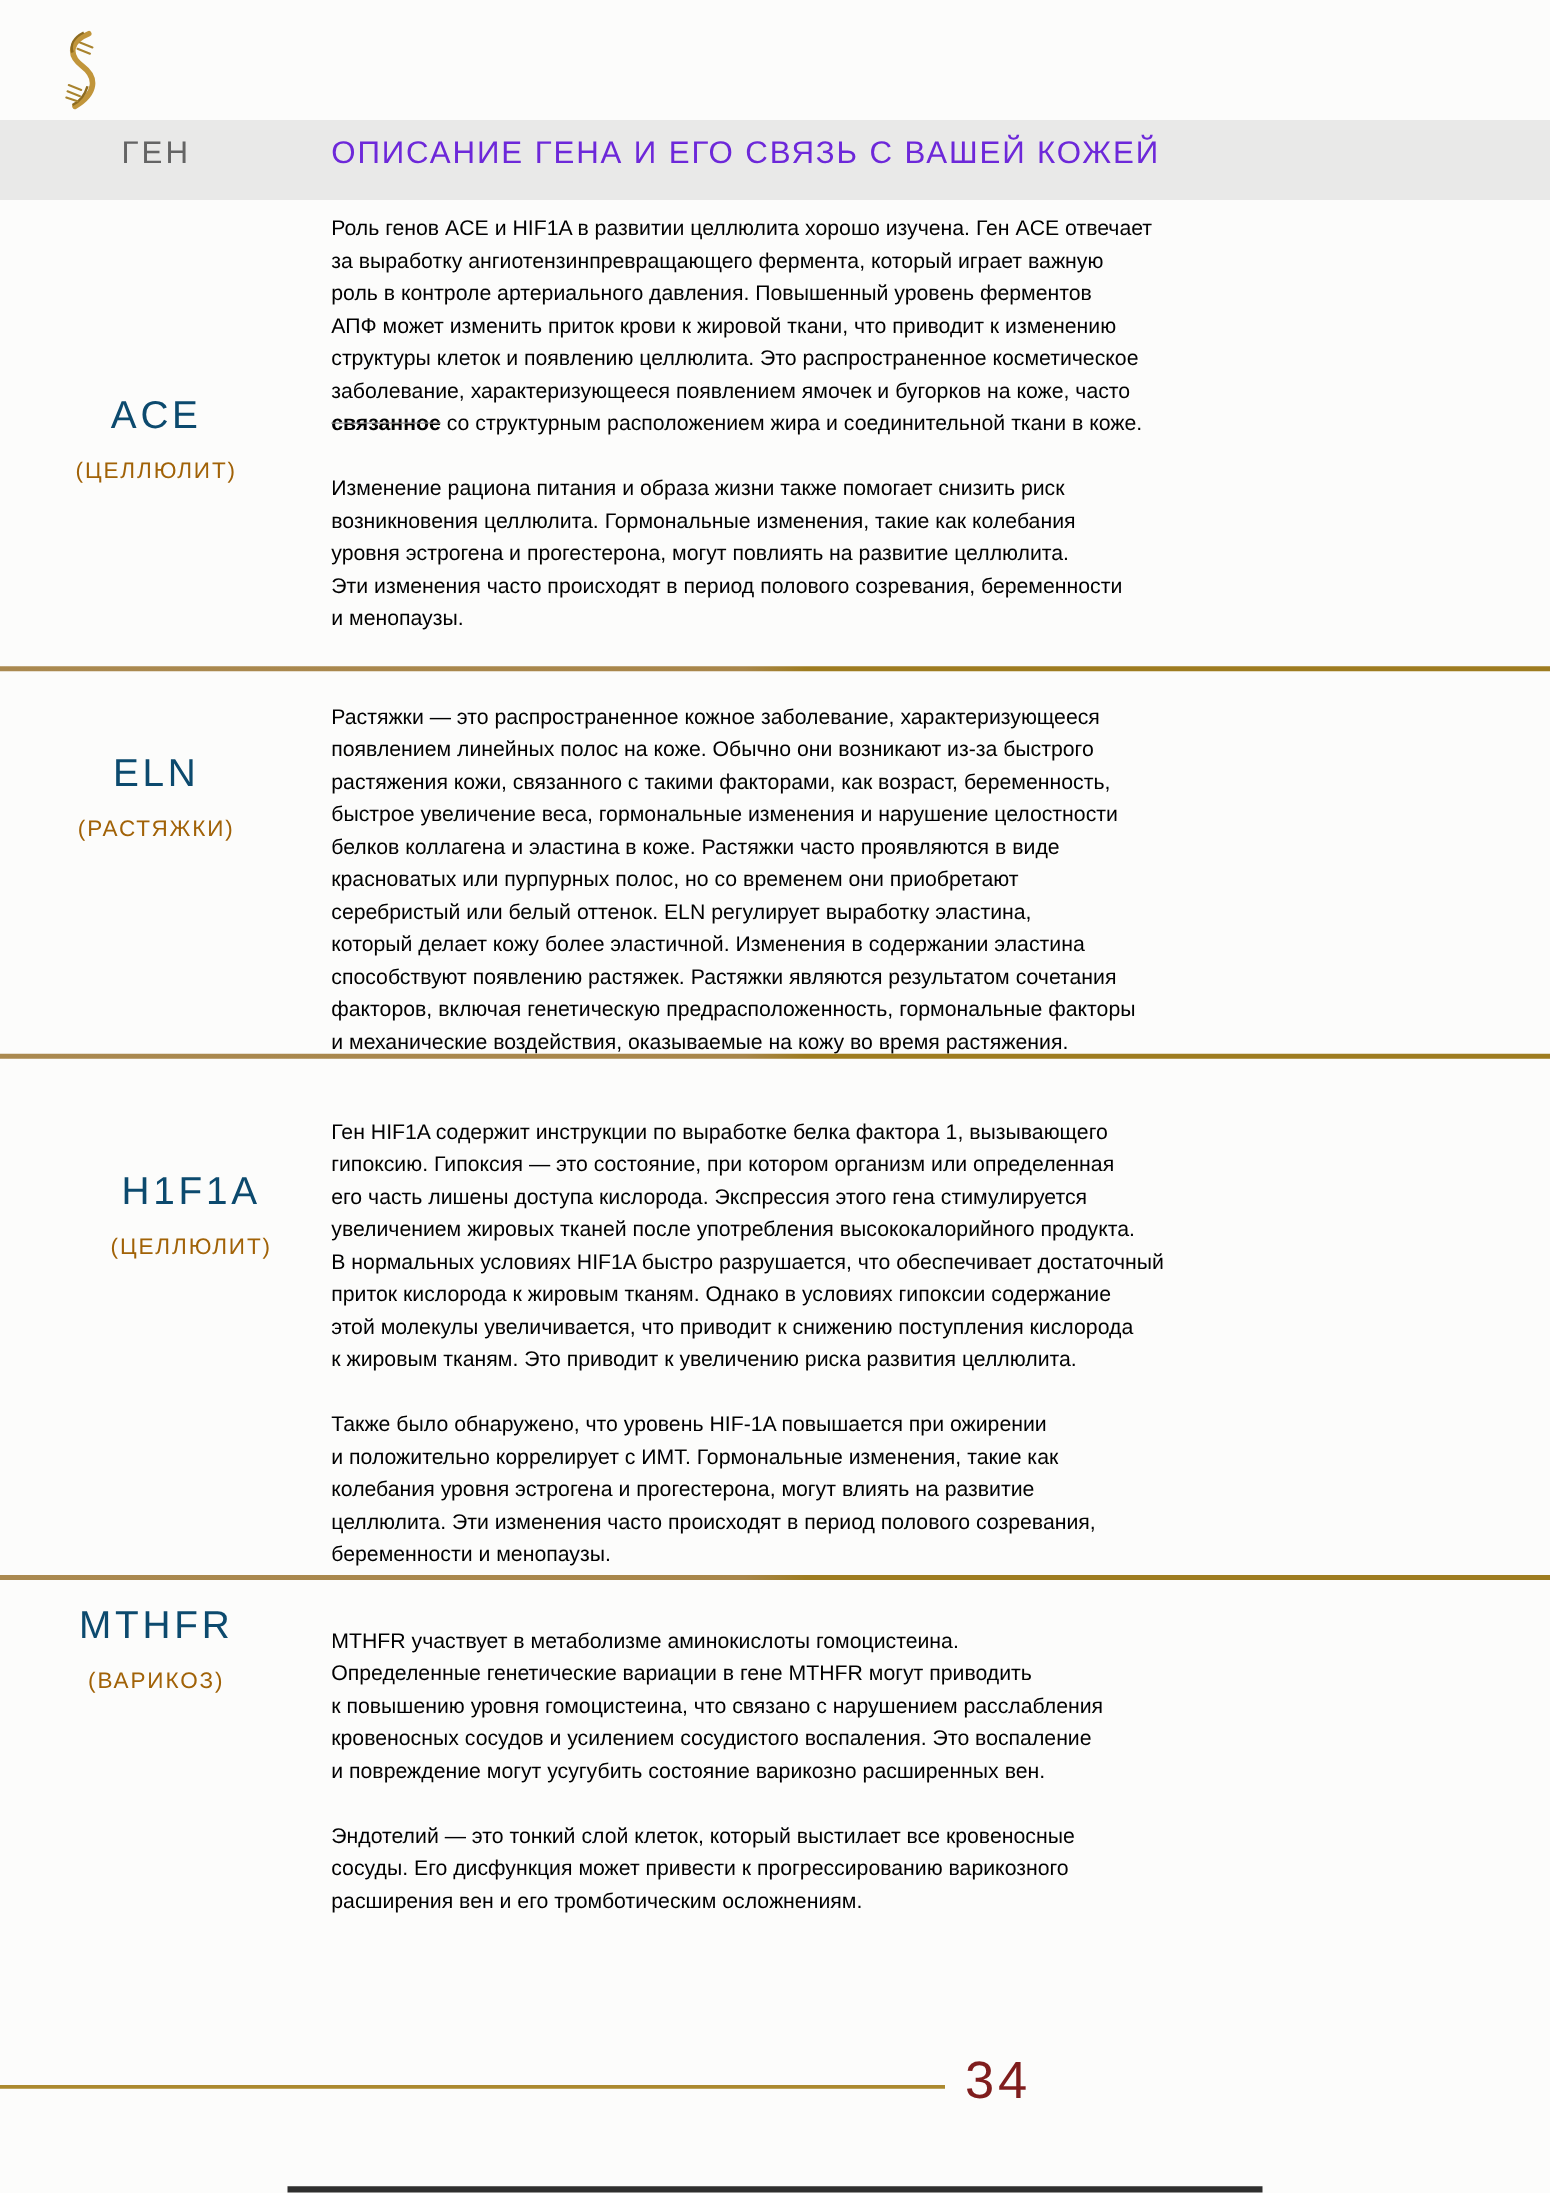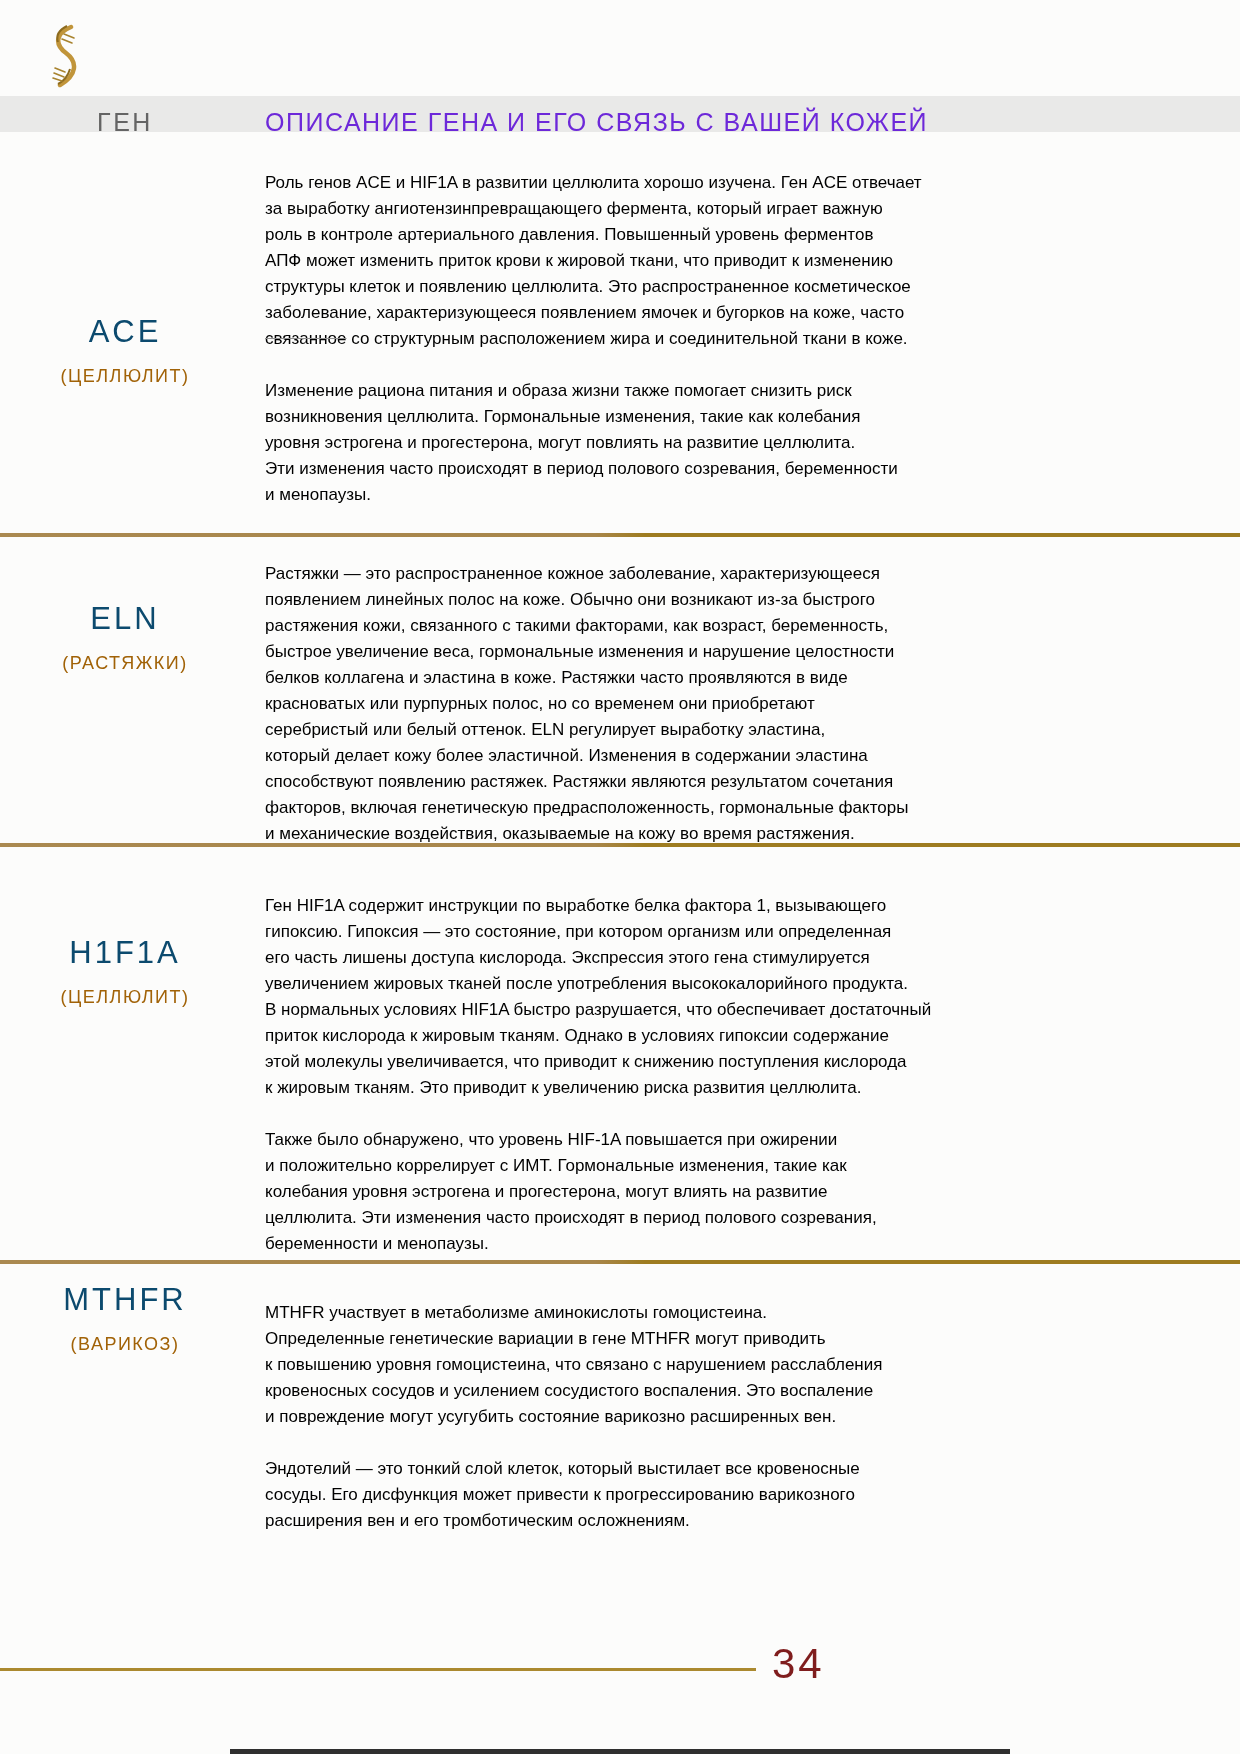--- a/index.html
+++ b/index.html
@@ -10,21 +10,21 @@
     position:relative;
     overflow:hidden;
   }
   .page { position:absolute; inset:0; }
 
   
   .logo { position:absolute; left:44px; top:24px; width:40px; height:64px; }
 
   
   .header-band {
-    position:absolute; left:0; top:96px; width:1240px; height:36px;
+    position:absolute; left:0; top:96px; width:1240px; height:64px;
     background:#e9e9e8;
   }
   .hb-gene {
     position:absolute; left:0; top:0; width:250px; height:52px;
     display:flex; align-items:center; justify-content:center;
     font-size:25px; color:#646464; letter-spacing:2.5px; font-weight:300;
   }
   .hb-desc {
     position:absolute; left:265px; top:0; height:52px;
     display:flex; align-items:center;
@@ -41,21 +41,21 @@
   }
   .gene-cond {
     font-size:18px; color:#a16207; letter-spacing:1.5px; font-weight:300; margin-top:16px;
   }
   .desccol {
     position:absolute; left:265px; width:790px;
     color:#000000; font-size:17px; line-height:26px; font-weight:300;
   }
   .para { white-space:pre-line; margin:0 0 26px 0; }
   .para:last-child { margin-bottom:0; }
-  .struck { text-decoration:line-through; text-decoration-color:#8f8f8f; }
+  .struck { text-decoration:line-through; text-decoration-color:#8f8f8f;font-weight:bold; }
 
   
   .divider {
     position:absolute; left:0; width:1240px; height:4px;
     background:linear-gradient(to right, #aa8950 0%, #a8864a 48%, #9e7c20 52%, #9e7c20 100%);
   }
 
   
   .footer-line {
     position:absolute; left:0; top:1668px; width:756px; height:3px;
@@ -134,21 +134,21 @@
 который делает кожу более эластичной. Изменения в содержании эластина
 способствуют появлению растяжек. Растяжки являются результатом сочетания
 факторов, включая генетическую предрасположенность, гормональные факторы
 и механические воздействия, оказываемые на кожу во время растяжения.</p>
     </div>
   </div>
 
   <div class="divider" style="top:843px;"></div>
 
   <div class="row" style="top:847px; height:413px;">
-    <div class="genecol" style="top:88px;">
+    <div class="genecol" style="top:88px;padding-left:28px;">
       <div class="gene-name">H1F1A</div>
       <div class="gene-cond">(ЦЕЛЛЮЛИТ)</div>
     </div>
     <div class="desccol" style="top:46px;">
       <p class="para">Ген HIF1A содержит инструкции по выработке белка фактора 1, вызывающего
 гипоксию. Гипоксия — это состояние, при котором организм или определенная
 его часть лишены доступа кислорода. Экспрессия этого гена стимулируется
 увеличением жировых тканей после употребления высококалорийного продукта.
 В нормальных условиях HIF1A быстро разрушается, что обеспечивает достаточный
 приток кислорода к жировым тканям. Однако в условиях гипоксии содержание

